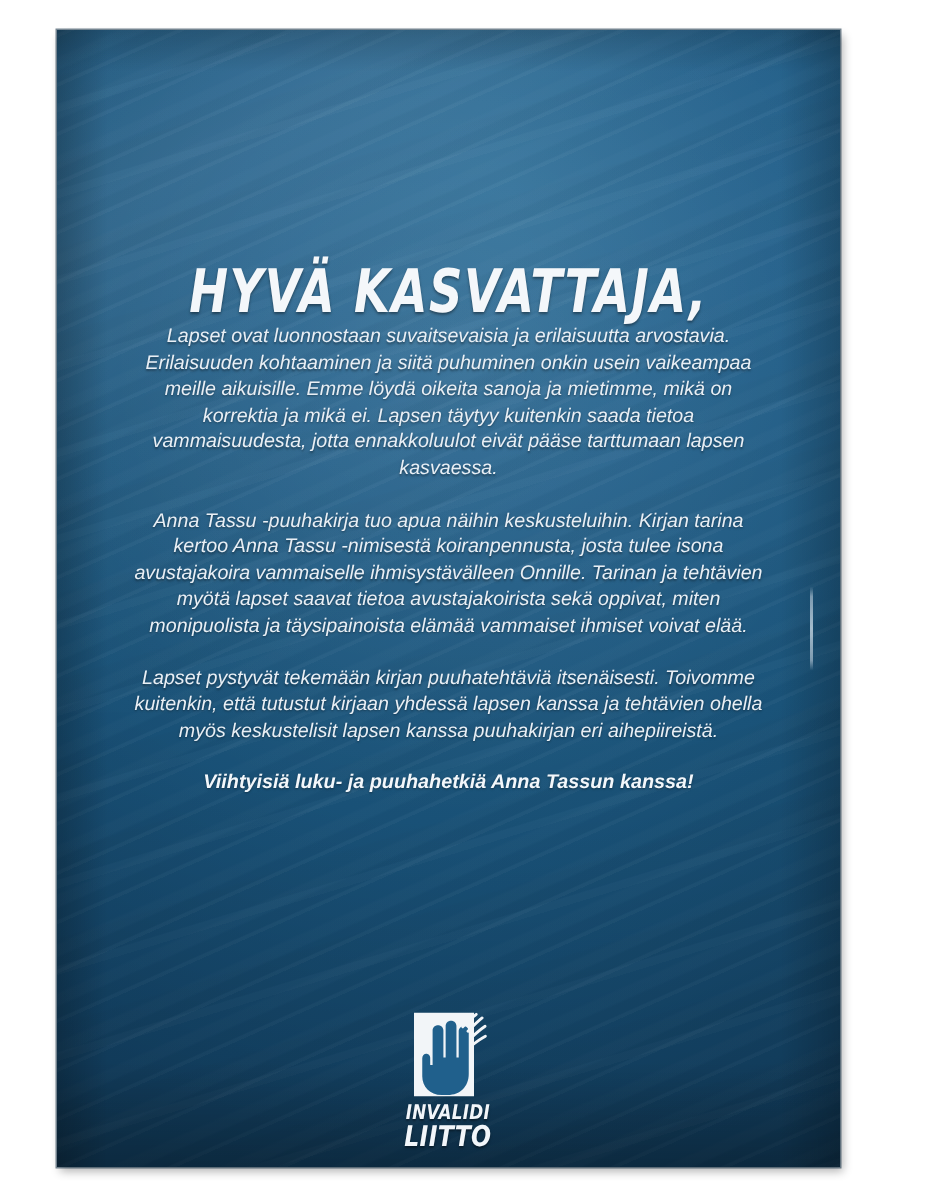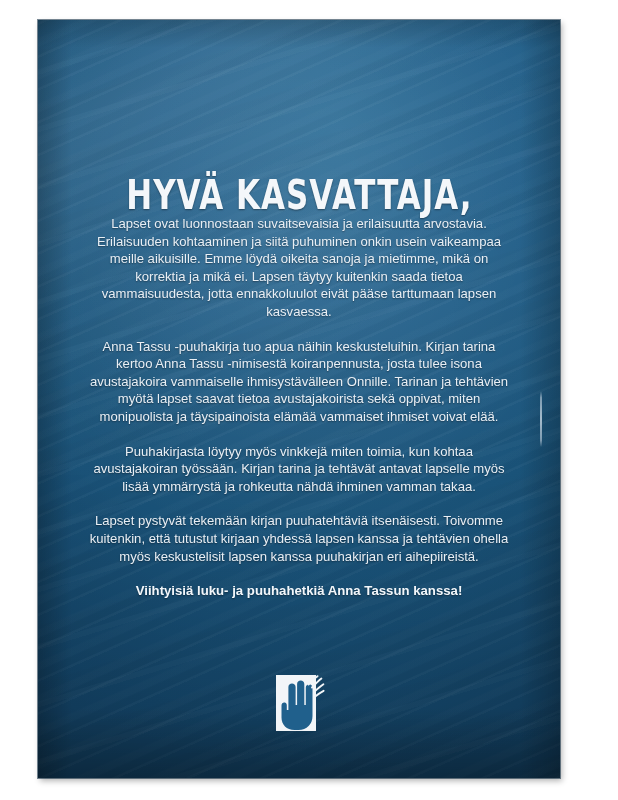--- a/index.html
+++ b/index.html
@@ -12,20 +12,21 @@
     height: 800px;
     overflow: hidden;
     font-family: "Liberation Sans", sans-serif;
   }
 
   #page {
     position: relative;
     width: 618px;
     height: 633px;
     background: #ffffff;
+    font-style: italic;
   }
 
   
   .book-cover {
     position: absolute;
     left: 38px;
     top: 20px;
     width: 522px;
     height: 758px;
     background:
@@ -213,36 +214,39 @@
     <div class="staple"></div>
 
     <div class="content">
 
       <h1 class="headline">HYVÄ KASVATTAJA,</h1>
 
 
       <div class="body-block">
         <p>Lapset ovat luonnostaan suvaitsevaisia ja erilaisuutta arvostavia. Erilaisuuden kohtaaminen ja siitä puhuminen onkin usein vaikeampaa meille aikuisille. Emme löydä oikeita sanoja ja mietimme, mikä on korrektia ja mikä ei. Lapsen täytyy kuitenkin saada tietoa vammaisuudesta, jotta ennakkoluulot eivät pääse tarttumaan lapsen kasvaessa.</p>
         <p>Anna Tassu -puuhakirja tuo apua näihin keskusteluihin. Kirjan tarina kertoo Anna Tassu -nimisestä koiranpennusta, josta tulee isona avustajakoira vammaiselle ihmisystävälleen Onnille. Tarinan ja tehtävien myötä lapset saavat tietoa avustajakoirista sekä oppivat, miten monipuolista ja täysipainoista elämää vammaiset ihmiset voivat elää.</p>
-        <p>Puuhakirjasta löytyy myös vinkkejä miten toimia, kun kohtaa avustajakoiran työssään. Kirjan tarina ja tehtävät antavat lapselle myös lisää ymmärrystä ja rohkeutta nähdä ihminen vamman takaa.</p>
         <p>Lapset pystyvät tekemään kirjan puuhatehtäviä itsenäisesti. Toivomme kuitenkin, että tutustut kirjaan yhdessä lapsen kanssa ja tehtävien ohella myös keskustelisit lapsen kanssa puuhakirjan eri aihepiireistä.</p>
         <p class="closing">Viihtyisiä luku- ja puuhahetkiä Anna Tassun kanssa!</p>
       </div>
 
     </div>
 
     <div class="logo">
       <svg class="logo-mark" viewBox="0 0 52 56">
         <rect x="3" y="0" width="40" height="56" fill="#f2f5f8"></rect>
 
         <path d="M21.5 55 C13.5 55 8.5 49.5 8.5 42.5 L8.5 30.5 C8.5 28.4 10.2 27.0 12.0 27.6 C13.1 28.0 13.8 29.0 13.8 30.2 L13.8 35.0 L15.4 35.0 L15.4 12.0 C15.4 10.0 17.0 8.5 19.0 8.5 C21.0 8.5 22.6 10.0 22.6 12.0 L22.6 30.0 L24.1 30.0 L24.1 9.0 C24.1 7.0 25.7 5.5 27.7 5.5 C29.7 5.5 31.3 7.0 31.3 9.0 L31.3 30.0 L32.8 30.0 L32.8 12.5 C32.8 10.6 34.3 9.2 36.2 9.2 C38.0 9.2 39.5 10.6 39.5 12.5 L39.5 41.0 C39.5 49.3 33.8 55 25.5 55 Z" fill="#20608c"></path>
 
         <g stroke="#f2f5f8" stroke-width="1.9" fill="none" stroke-linecap="round">
           <path d="M35.5 9.5 C38.5 6.5 41.5 3.5 44.5 1.2"></path>
           <path d="M39.0 12.5 C42.2 9.2 45.4 6.0 48.4 3.6"></path>
           <path d="M41.0 17.0 C44.2 14.0 47.4 11.2 50.4 9.2"></path>
           <path d="M41.5 22.0 C44.5 19.6 47.5 17.4 50.6 15.8"></path>
         </g>
       </svg>
+      <div class="logo-text">
+        <span class="l1">INVALIDI</span>
+        <span class="l2">LIITTO</span>
+      </div>
     </div>
 
   </div>
 </div>
 
 </body></html>

